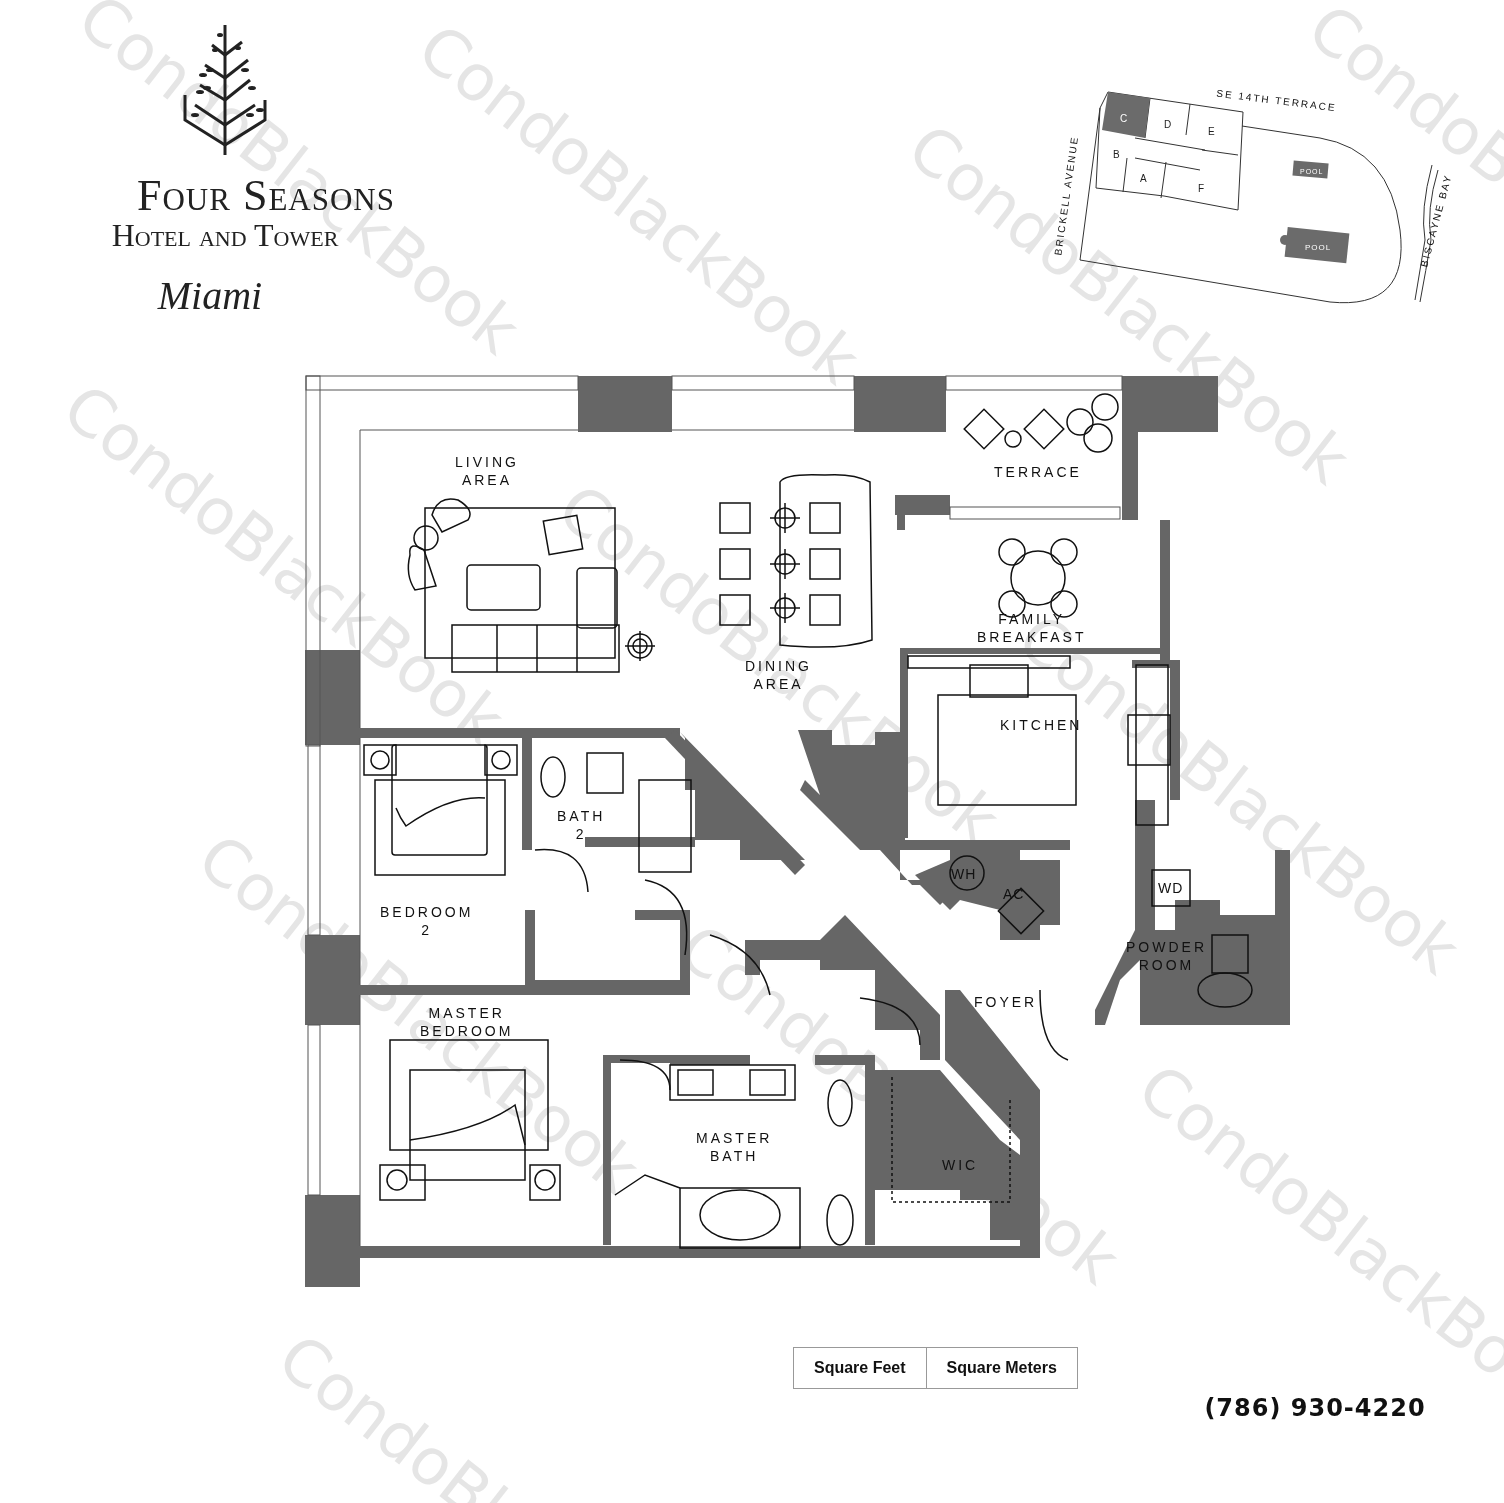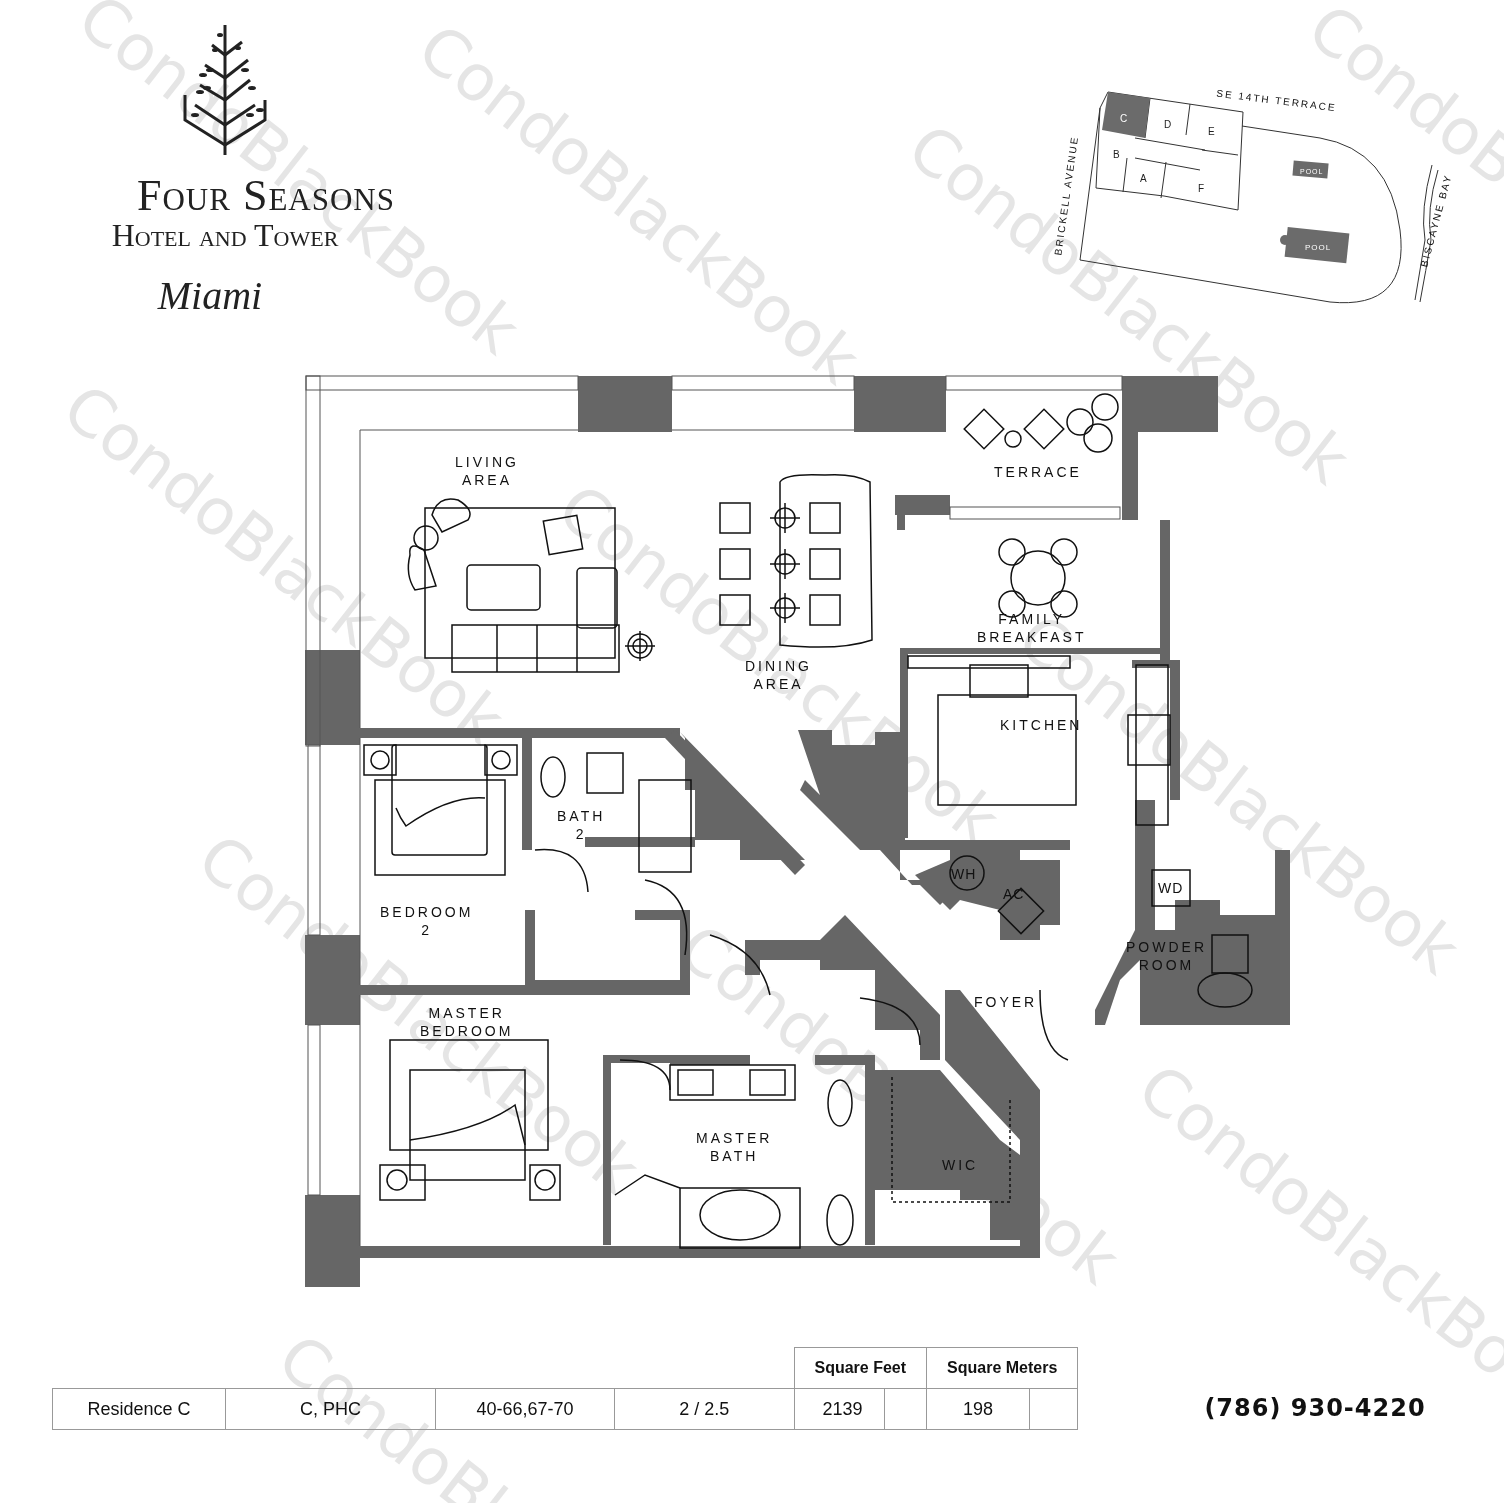--- a/index.html
+++ b/index.html
@@ -296,28 +296,18 @@
 <table class="specs">
   <tbody>
       <tr>
     <td class="blank" style="width:133px;"></td>
     <td class="blank" style="width:170px;"></td>
     <td class="blank" style="width:139px;"></td>
     <td class="blank" style="width:139px;"></td>
     <td colspan="2" class="hdr" style="font-size:16px;">Square Feet</td>
     <td colspan="2" class="hdr" style="font-size:16px;">Square Meters</td>
   </tr>
-  <tr>
-    <td>Residence C</td>
-    <td>C, PHC</td>
-    <td>40-66,67-70</td>
-    <td>2 / 2.5</td>
-    <td style="text-align:left;padding-left:28px;">2139</td>
-    <td></td>
-    <td style="text-align:left;padding-left:36px;">198</td>
-    <td></td>
-  </tr>
 </tbody>
   </table>
 
 <div class="brand">
   <div class="phone">(786) 930-4220</div>
 </div>
 
 </body></html>

